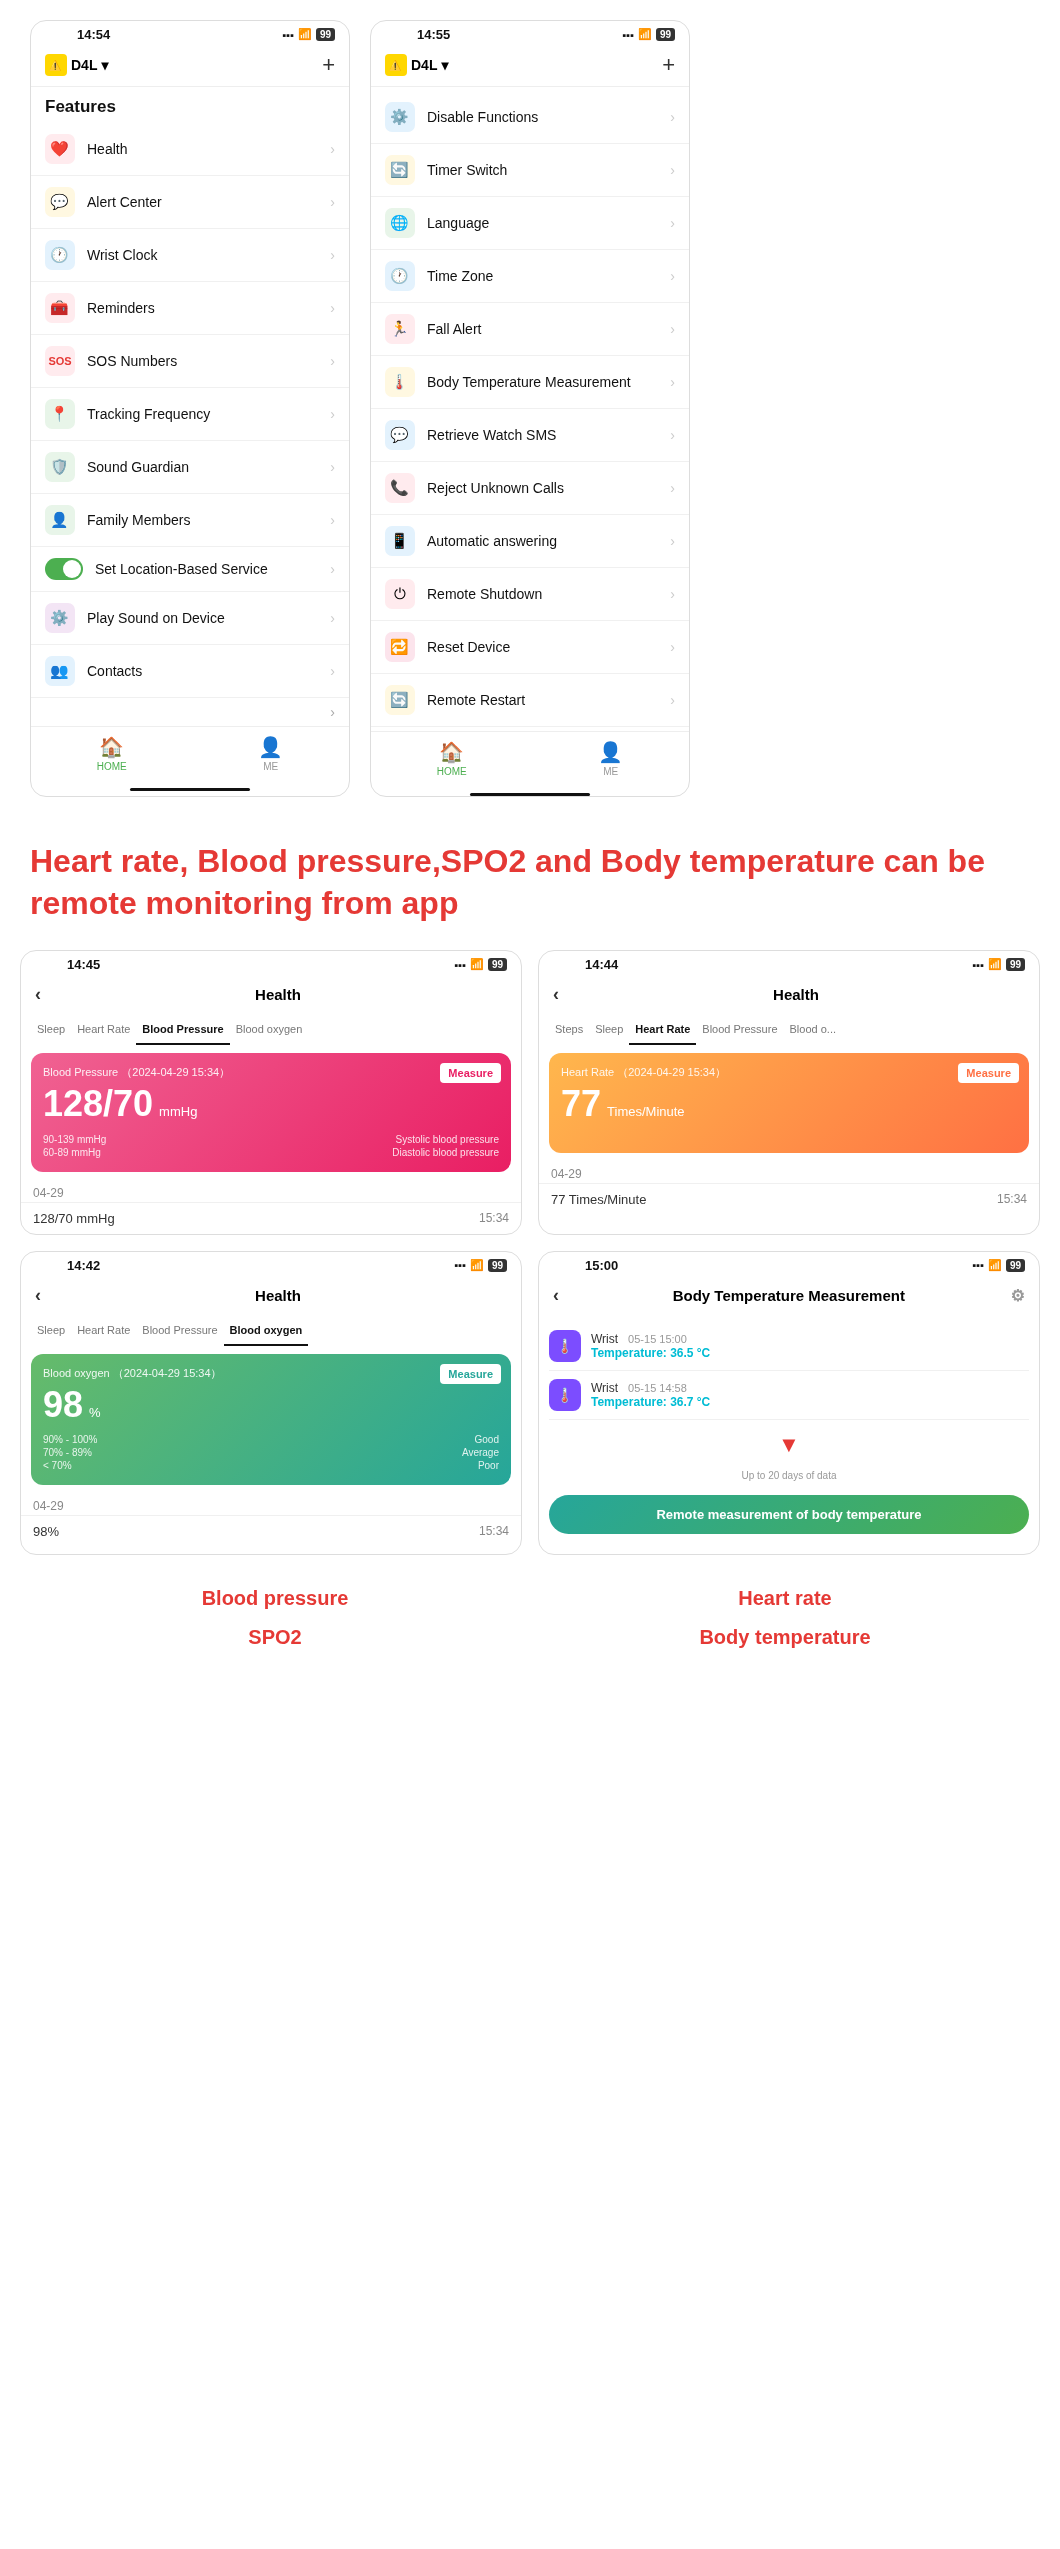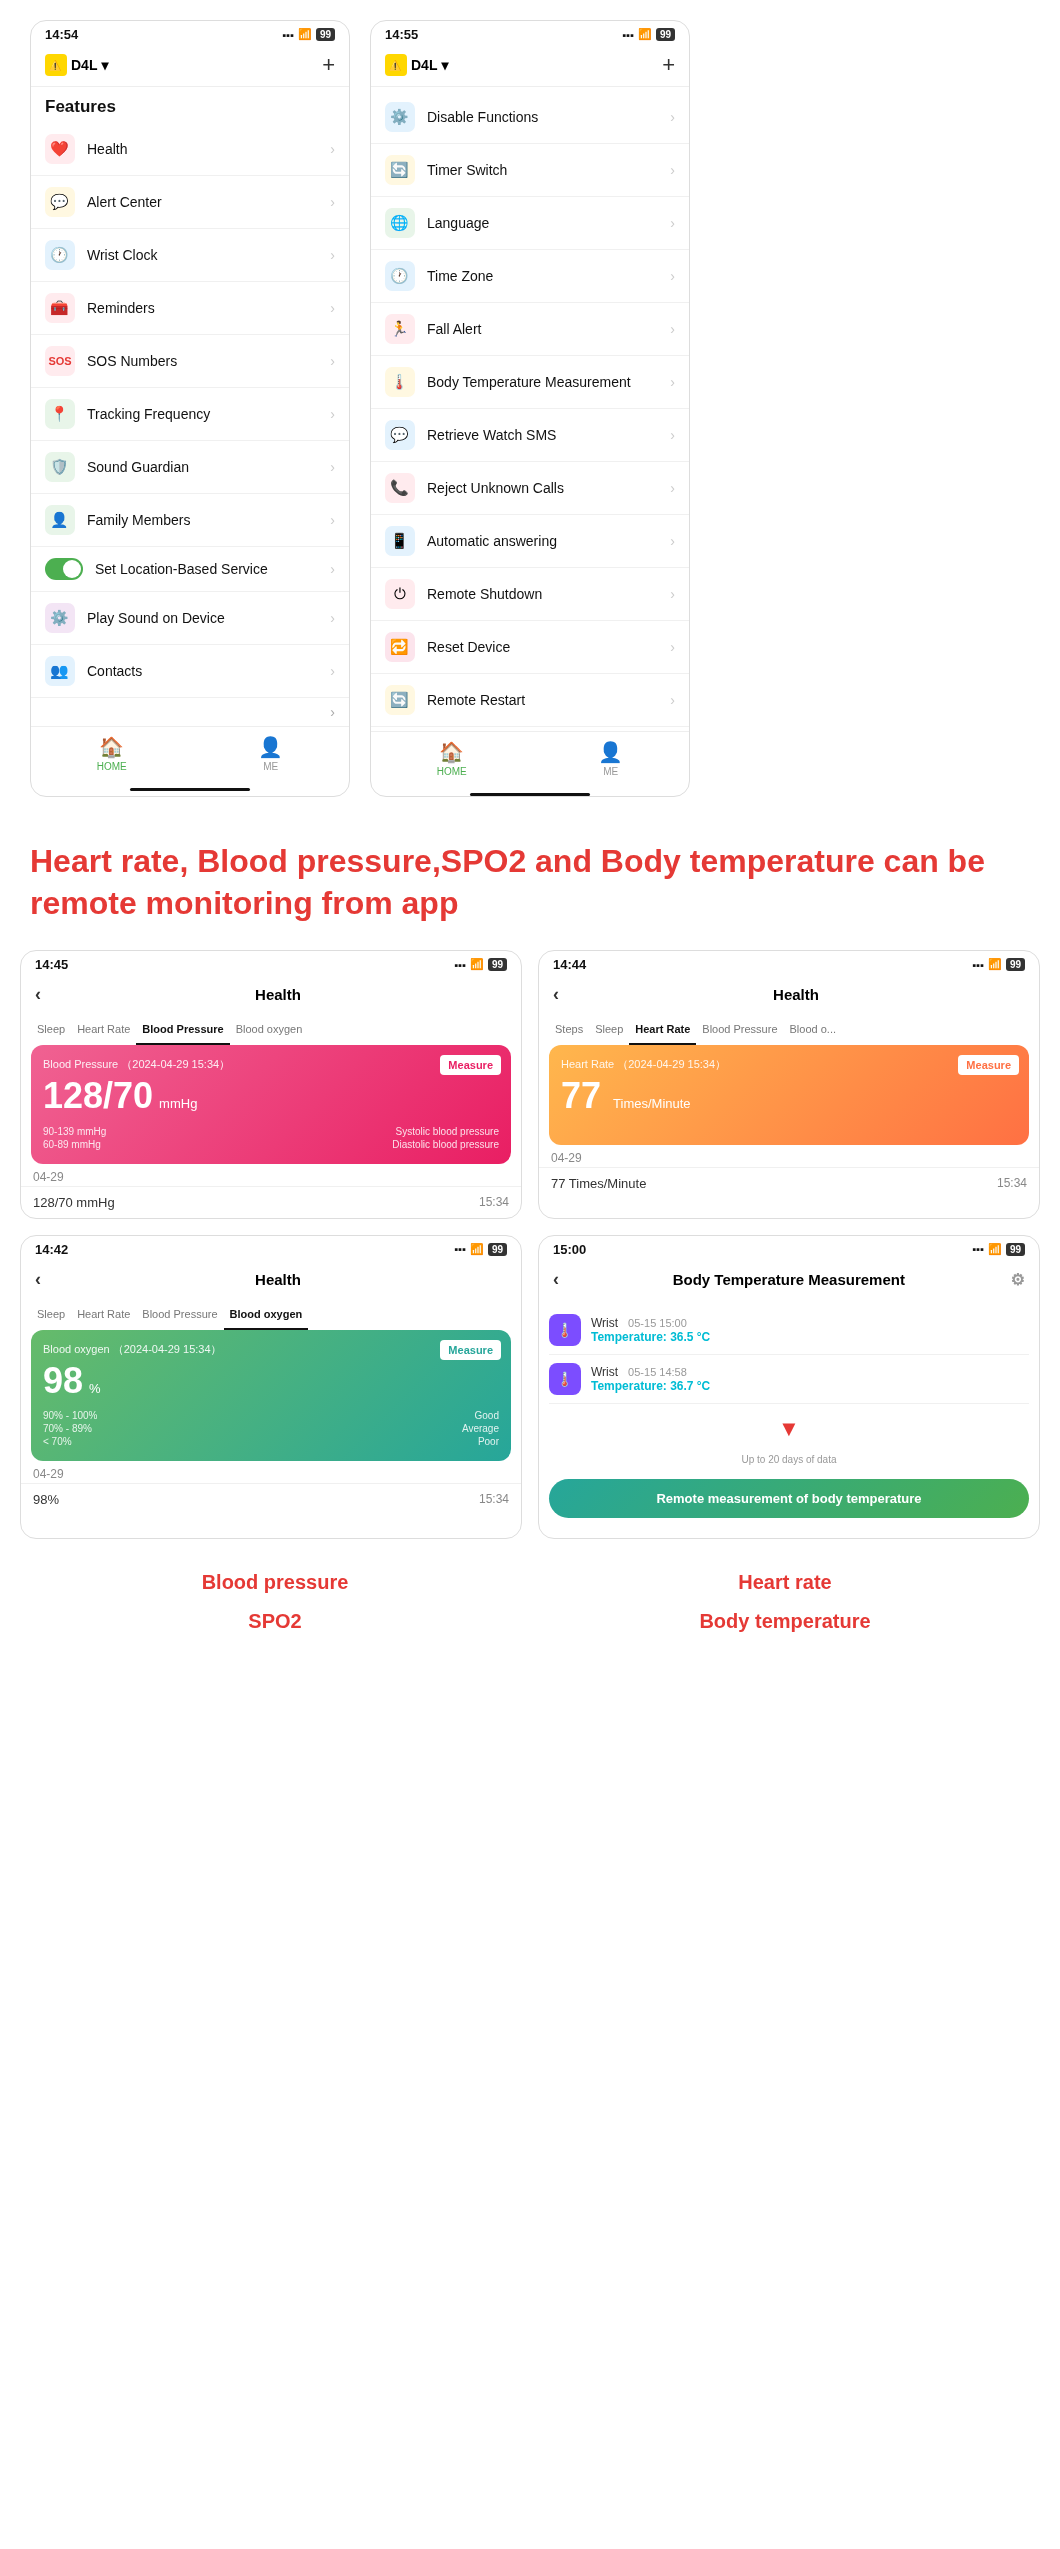--- a/index.html
+++ b/index.html
@@ -28,20 +28,21 @@
     }
 
     .status-bar {
       display: flex;
       justify-content: space-between;
       align-items: center;
       padding: 6px 14px 4px;
       font-size: 13px;
       font-weight: 600;
       color: #111;
+      margin-left: 32px;
     }
 
     .status-icons {
       display: flex;
       align-items: center;
       gap: 4px;
       font-size: 11px;
     }
     .battery-badge {
       background: #333;
@@ -254,21 +255,21 @@
       cursor: pointer;
     }
 
     .health-tab.active {
       color: #111;
       font-weight: 700;
       border-bottom: 2px solid #111;
     }
 
     .health-card {
-      margin: 0 10px;
+      margin: 8px 10px;
       border-radius: 12px;
       padding: 12px;
       color: #fff;
       position: relative;
       min-height: 100px;
     }
 
     .health-card.pink {
       background: linear-gradient(135deg, #f06292, #e91e63);
     }
@@ -714,21 +715,21 @@
     </div>
     <div class="health-tabs">
       <span class="health-tab">Steps</span>
       <span class="health-tab">Sleep</span>
       <span class="health-tab active">Heart Rate</span>
       <span class="health-tab">Blood Pressure</span>
       <span class="health-tab">Blood o...</span>
     </div>
     <div class="health-card orange">
       <div class="health-card-title">Heart Rate  （2024-04-29 15:34）</div>
-      <div style="display:flex;align-items:baseline;gap:12px;">
+      <div style="display:flex;align-items:baseline;gap:6px;">
         <span class="health-card-value">77</span>
         <span class="health-card-unit">Times/Minute</span>
       </div>
       <button class="measure-btn orange-text">Measure</button>
     </div>
     <div class="health-date-section">04-29</div>
     <div class="health-record">
       <span>77 Times/Minute</span>
       <span class="health-record-time">15:34</span>
     </div>

